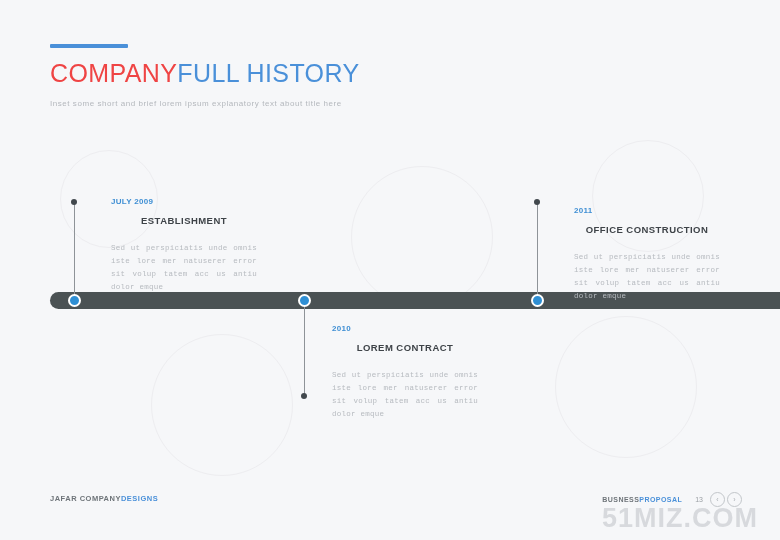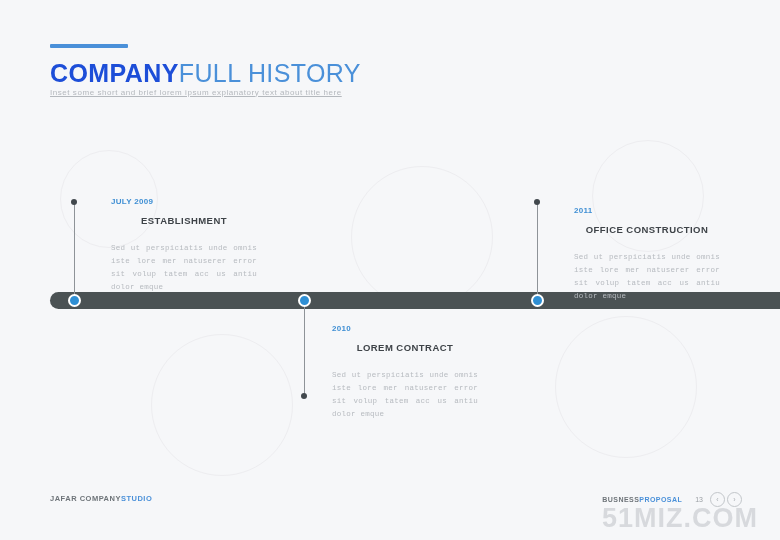--- a/index.html
+++ b/index.html
@@ -56,34 +56,34 @@
     border-radius: 1px;
   }
   .title {
     margin-top: 12px;
     font-size: 25px;
     letter-spacing: 0.4px;
     line-height: 1.1;
     white-space: nowrap;
   }
   .title .t-dark {
-    color: #1d4ed8;
-    font-weight: 700;
+    color: #ef4444;
+    font-weight: 400;
     text-align: right;
   }
   .title .t-blue {
     color: #4a90d9;
     font-weight: 400;
   }
   .subtitle {
+    margin-top: 11px;
     font-size: 8px;
     color: #b4b8bd;
     letter-spacing: 0.55px;
     white-space: nowrap;
-    text-decoration: underline;
   }
 
   
   .timeline {
     position: absolute;
     left: 0;
     top: 0;
     width: 780px;
     height: 540px;
     z-index: 2;
@@ -282,21 +282,21 @@
         <p class="tl-date">2011</p>
         <p class="tl-heading">OFFICE CONSTRUCTION</p>
         <p class="tl-body">Sed ut perspiciatis unde omnis iste lore mer natuserer error sit volup tatem acc us antiu dolor emque</p>
       </div>
     </div>
 
   </div>
 
   <div class="footer">
     <div class="footer-left">
-      <span class="f-dark">JAFAR COMPANY</span><span class="f-blue">STUDIO</span>
+      <span class="f-dark">JAFAR COMPANY</span><span class="f-blue">DESIGNS</span>
     </div>
     <div class="footer-right">
       <span class="f-label"><span class="f-dark">BUSNESS</span><span class="f-blue">PROPOSAL</span></span>
       <span class="page-num">13</span>
       <span class="nav-btns">
         <span class="nav-btn">‹</span>
         <span class="nav-btn">›</span>
       </span>
     </div>
   </div>

